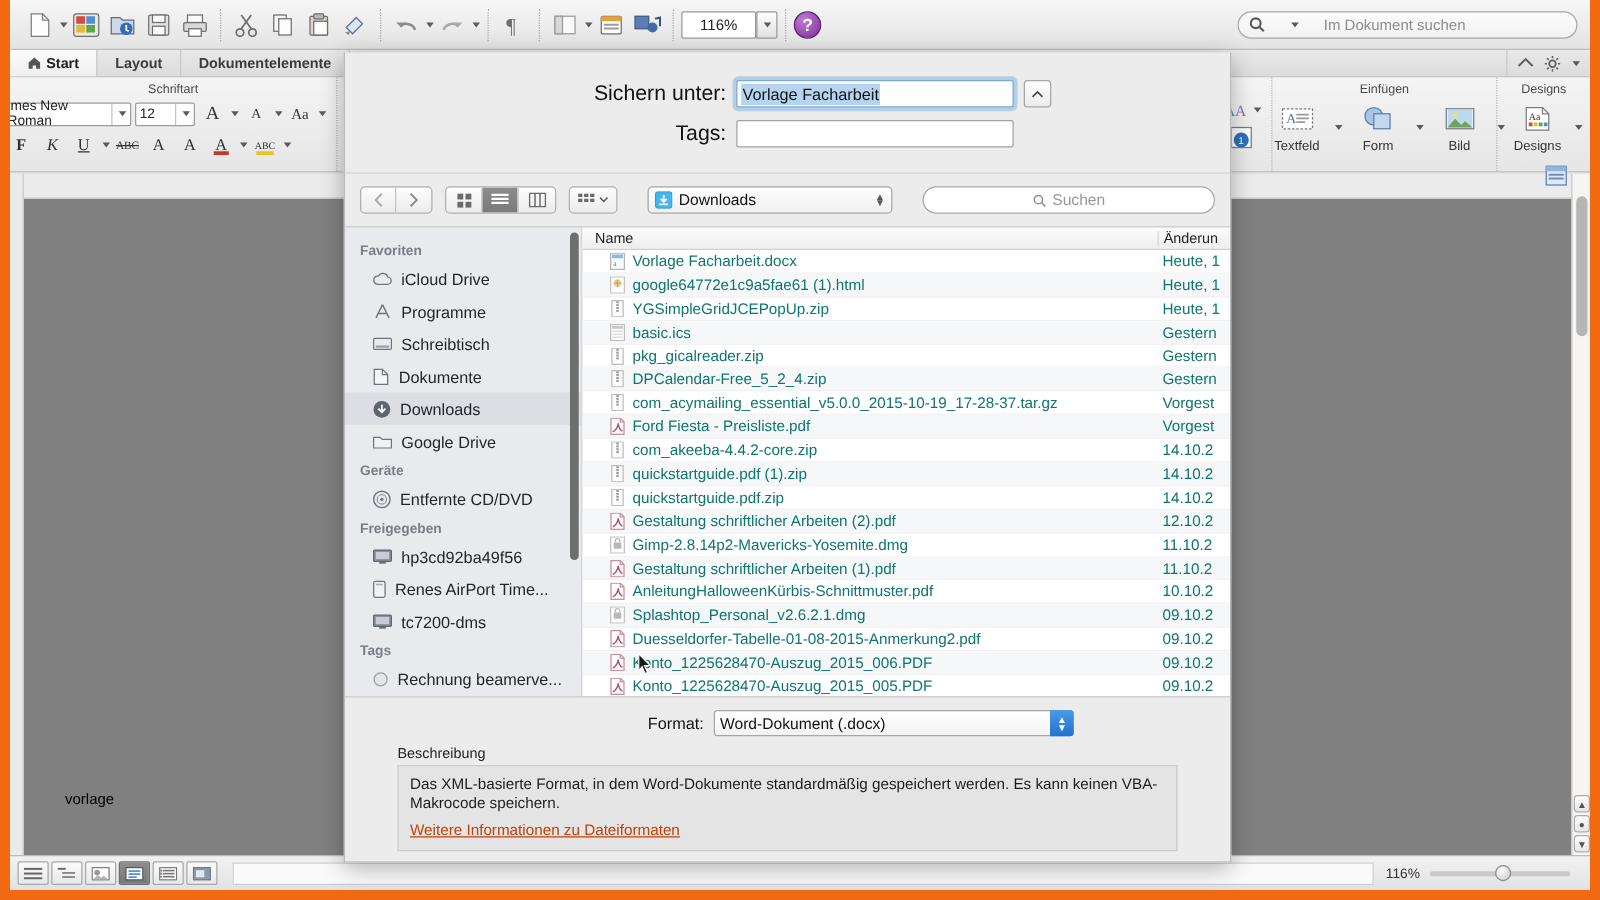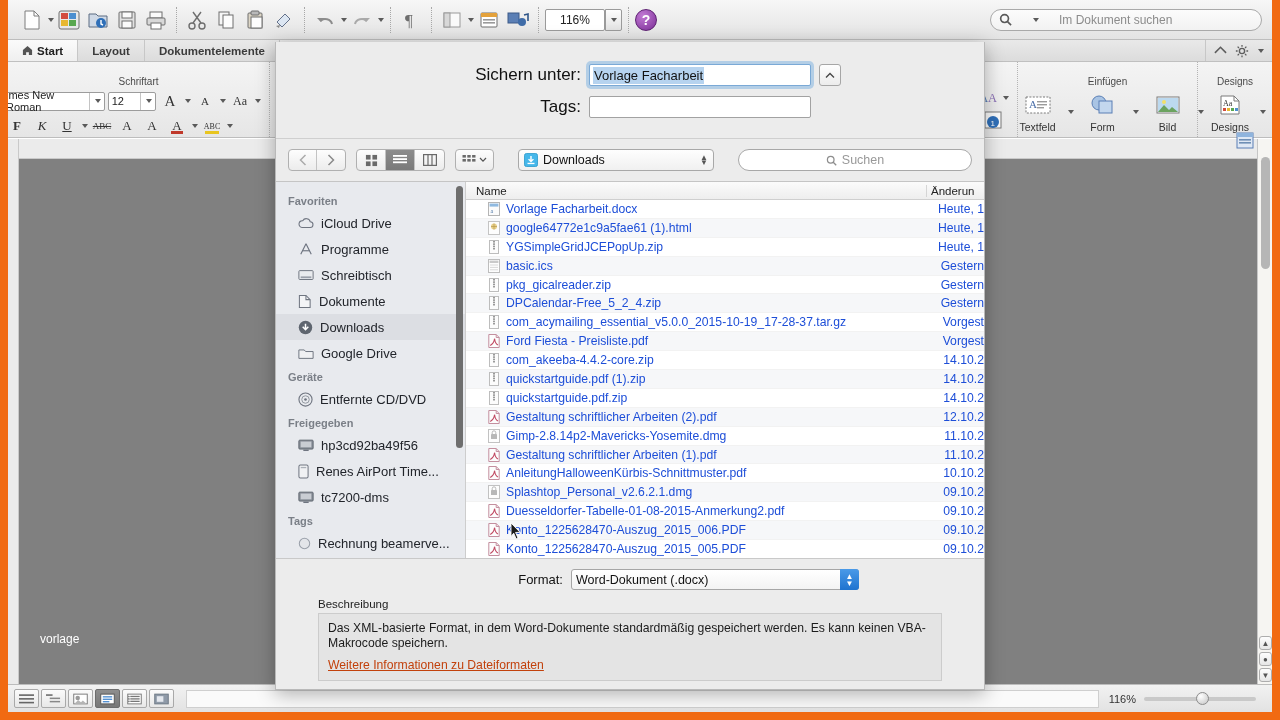--- a/index.html
+++ b/index.html
@@ -91,21 +91,21 @@
 
   
   .ribbon {
     position: absolute; left: 0; top: 62px; right: 0; height: 76px;
     background: linear-gradient(#f4f4f4,#e6e6e6);
     border-bottom: 1px solid #bdbdbd;
     display: flex; align-items: stretch;
   }
   .rgroup {
     display: flex; flex-direction: column; align-items: center;
-    border-right: 1px dotted #b4b4b4; padding: 14px 8px 0;
+    border-right: 1px dotted #b4b4b4; padding: 4px 8px 0;
     position: relative;
   }
   .rgroup-title { font-size: 10px; color: #4a4a4a; margin-bottom: 3px; }
   .rrow { display: flex; align-items: center; gap: 3px; }
   .fontbox {
     height: 19px; background: #fff; border: 1px solid #9c9c9c;
     border-radius: 2px; display: flex; align-items: center;
     font-size: 11px; color: #222; padding: 0 3px;
   }
   .fontbox .fb-caret {
@@ -128,22 +128,22 @@
   .docarea {
     position: absolute; left: 0; top: 138px; right: 0; bottom: 28px;
     background: #808080;
     border-top: 1px solid #fff;
   }
   .page-placeholder {
     position: absolute; left: 12px; top: 22px; right: 14px; bottom: 8px;
     background: #808080;
   }
   .doc-label {
-    position: absolute; left: 32px; bottom: 38px;
-    font-size: 12px; color: #ffffff;
+    position: absolute; left: 44px; bottom: 38px;
+    font-size: 12px; color: #000000;
   }
   .doc-top-rule {
     position:absolute; left:0; top:0; right:0; height: 20px;
     background: #ebebeb; border-bottom: 1px solid #c9c9c9;
   }
   .doc-left-rule {
     position:absolute; left:0; top:0; bottom:0; width: 11px;
     background: #ebebeb; border-right: 1px solid #c9c9c9;
   }
   .vscroll {
@@ -304,23 +304,22 @@
   .flist-head {
     height: 18px; display: flex; align-items: center;
     background: linear-gradient(#fbfbfb,#eeeeee);
     border-bottom: 1px solid #cfcfcf;
     font-size: 11.5px; color: #222;
   }
   .col-name { flex: 1; padding-left: 10px; }
   .col-date { width: 58px; padding-left: 4px; border-left: 1px solid #d5d5d5; }
   .frow {
     height: 18.9px; display: flex; align-items: center;
-    font-size: 12.2px; color: #1d4ed8;
+    font-size: 12.2px; color: #0f766e;
     border-bottom: 1px solid #f2f2f2;
-    text-align: right;
   }
   .frow:nth-child(even) { background: #f6f7f9; }
   .frow .fname { flex: 1; display: flex; align-items: center; gap: 6px; padding-left: 22px; white-space: nowrap; overflow: hidden; }
   .frow .fdate { width: 58px; padding-left: 4px; white-space: nowrap; overflow: hidden; }
 
   
   .ficon { width: 12px; height: 14px; flex: 0 0 12px; position: relative; }
 
   
   .sheet-bottom {

